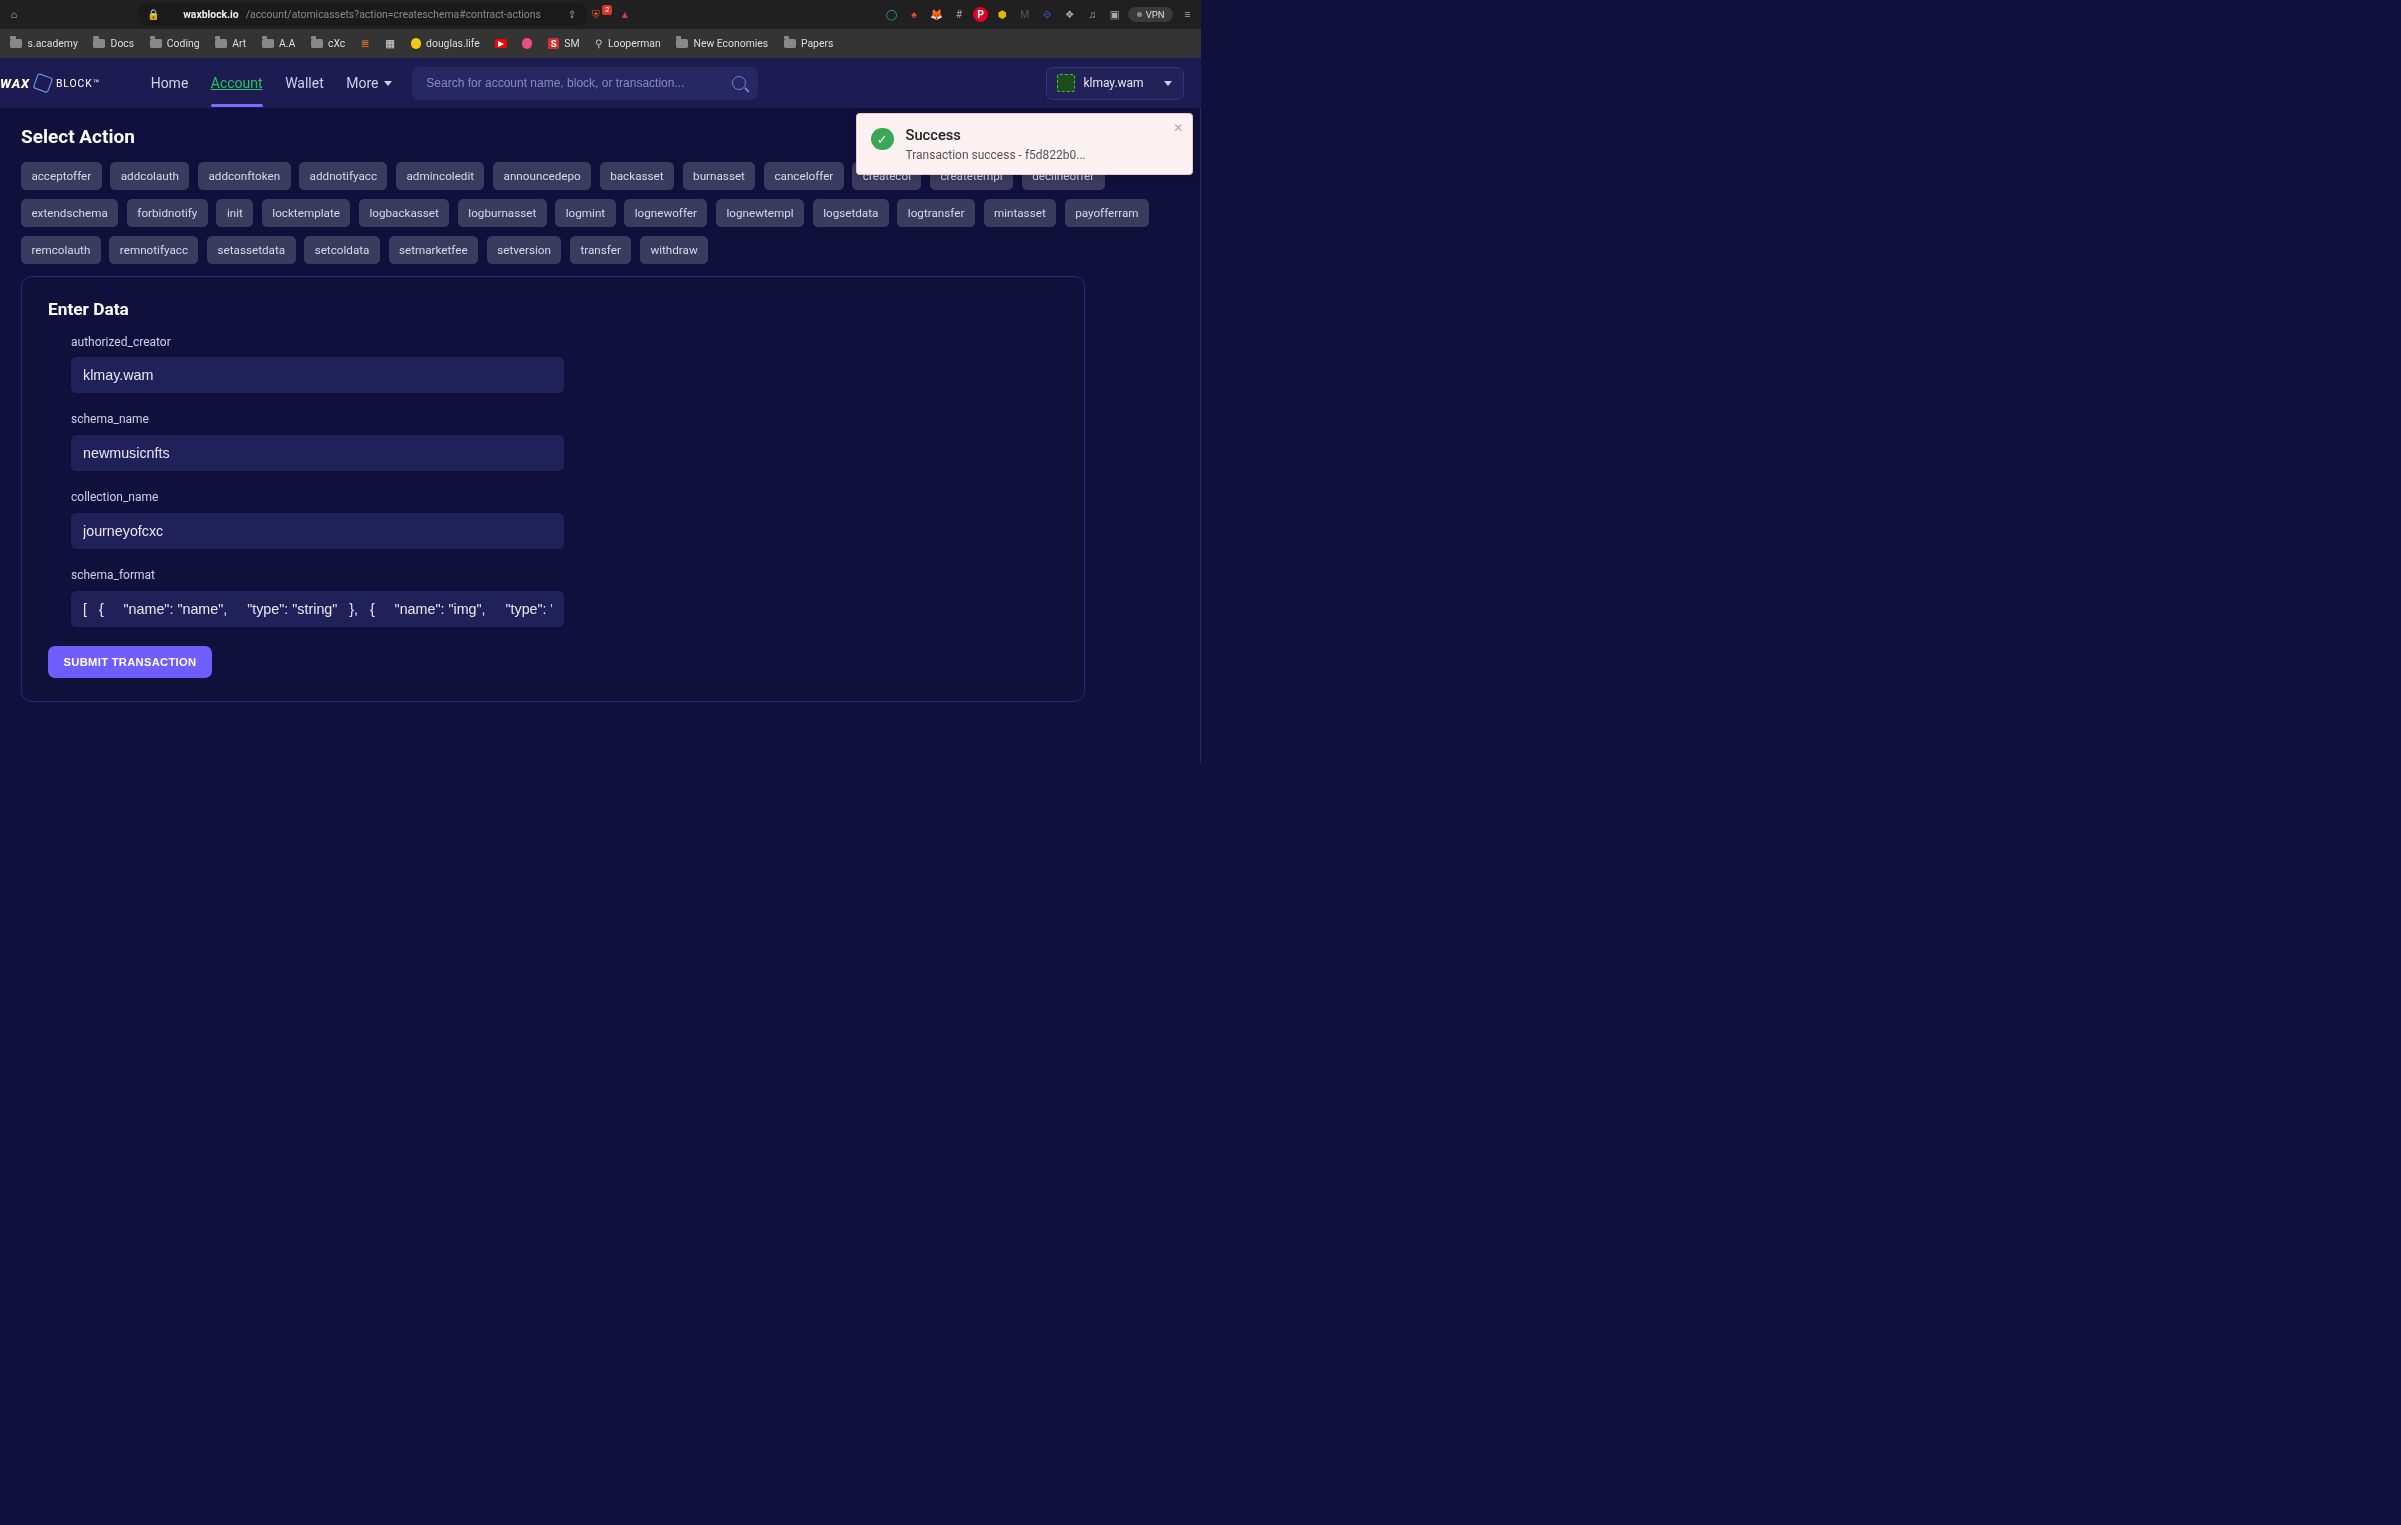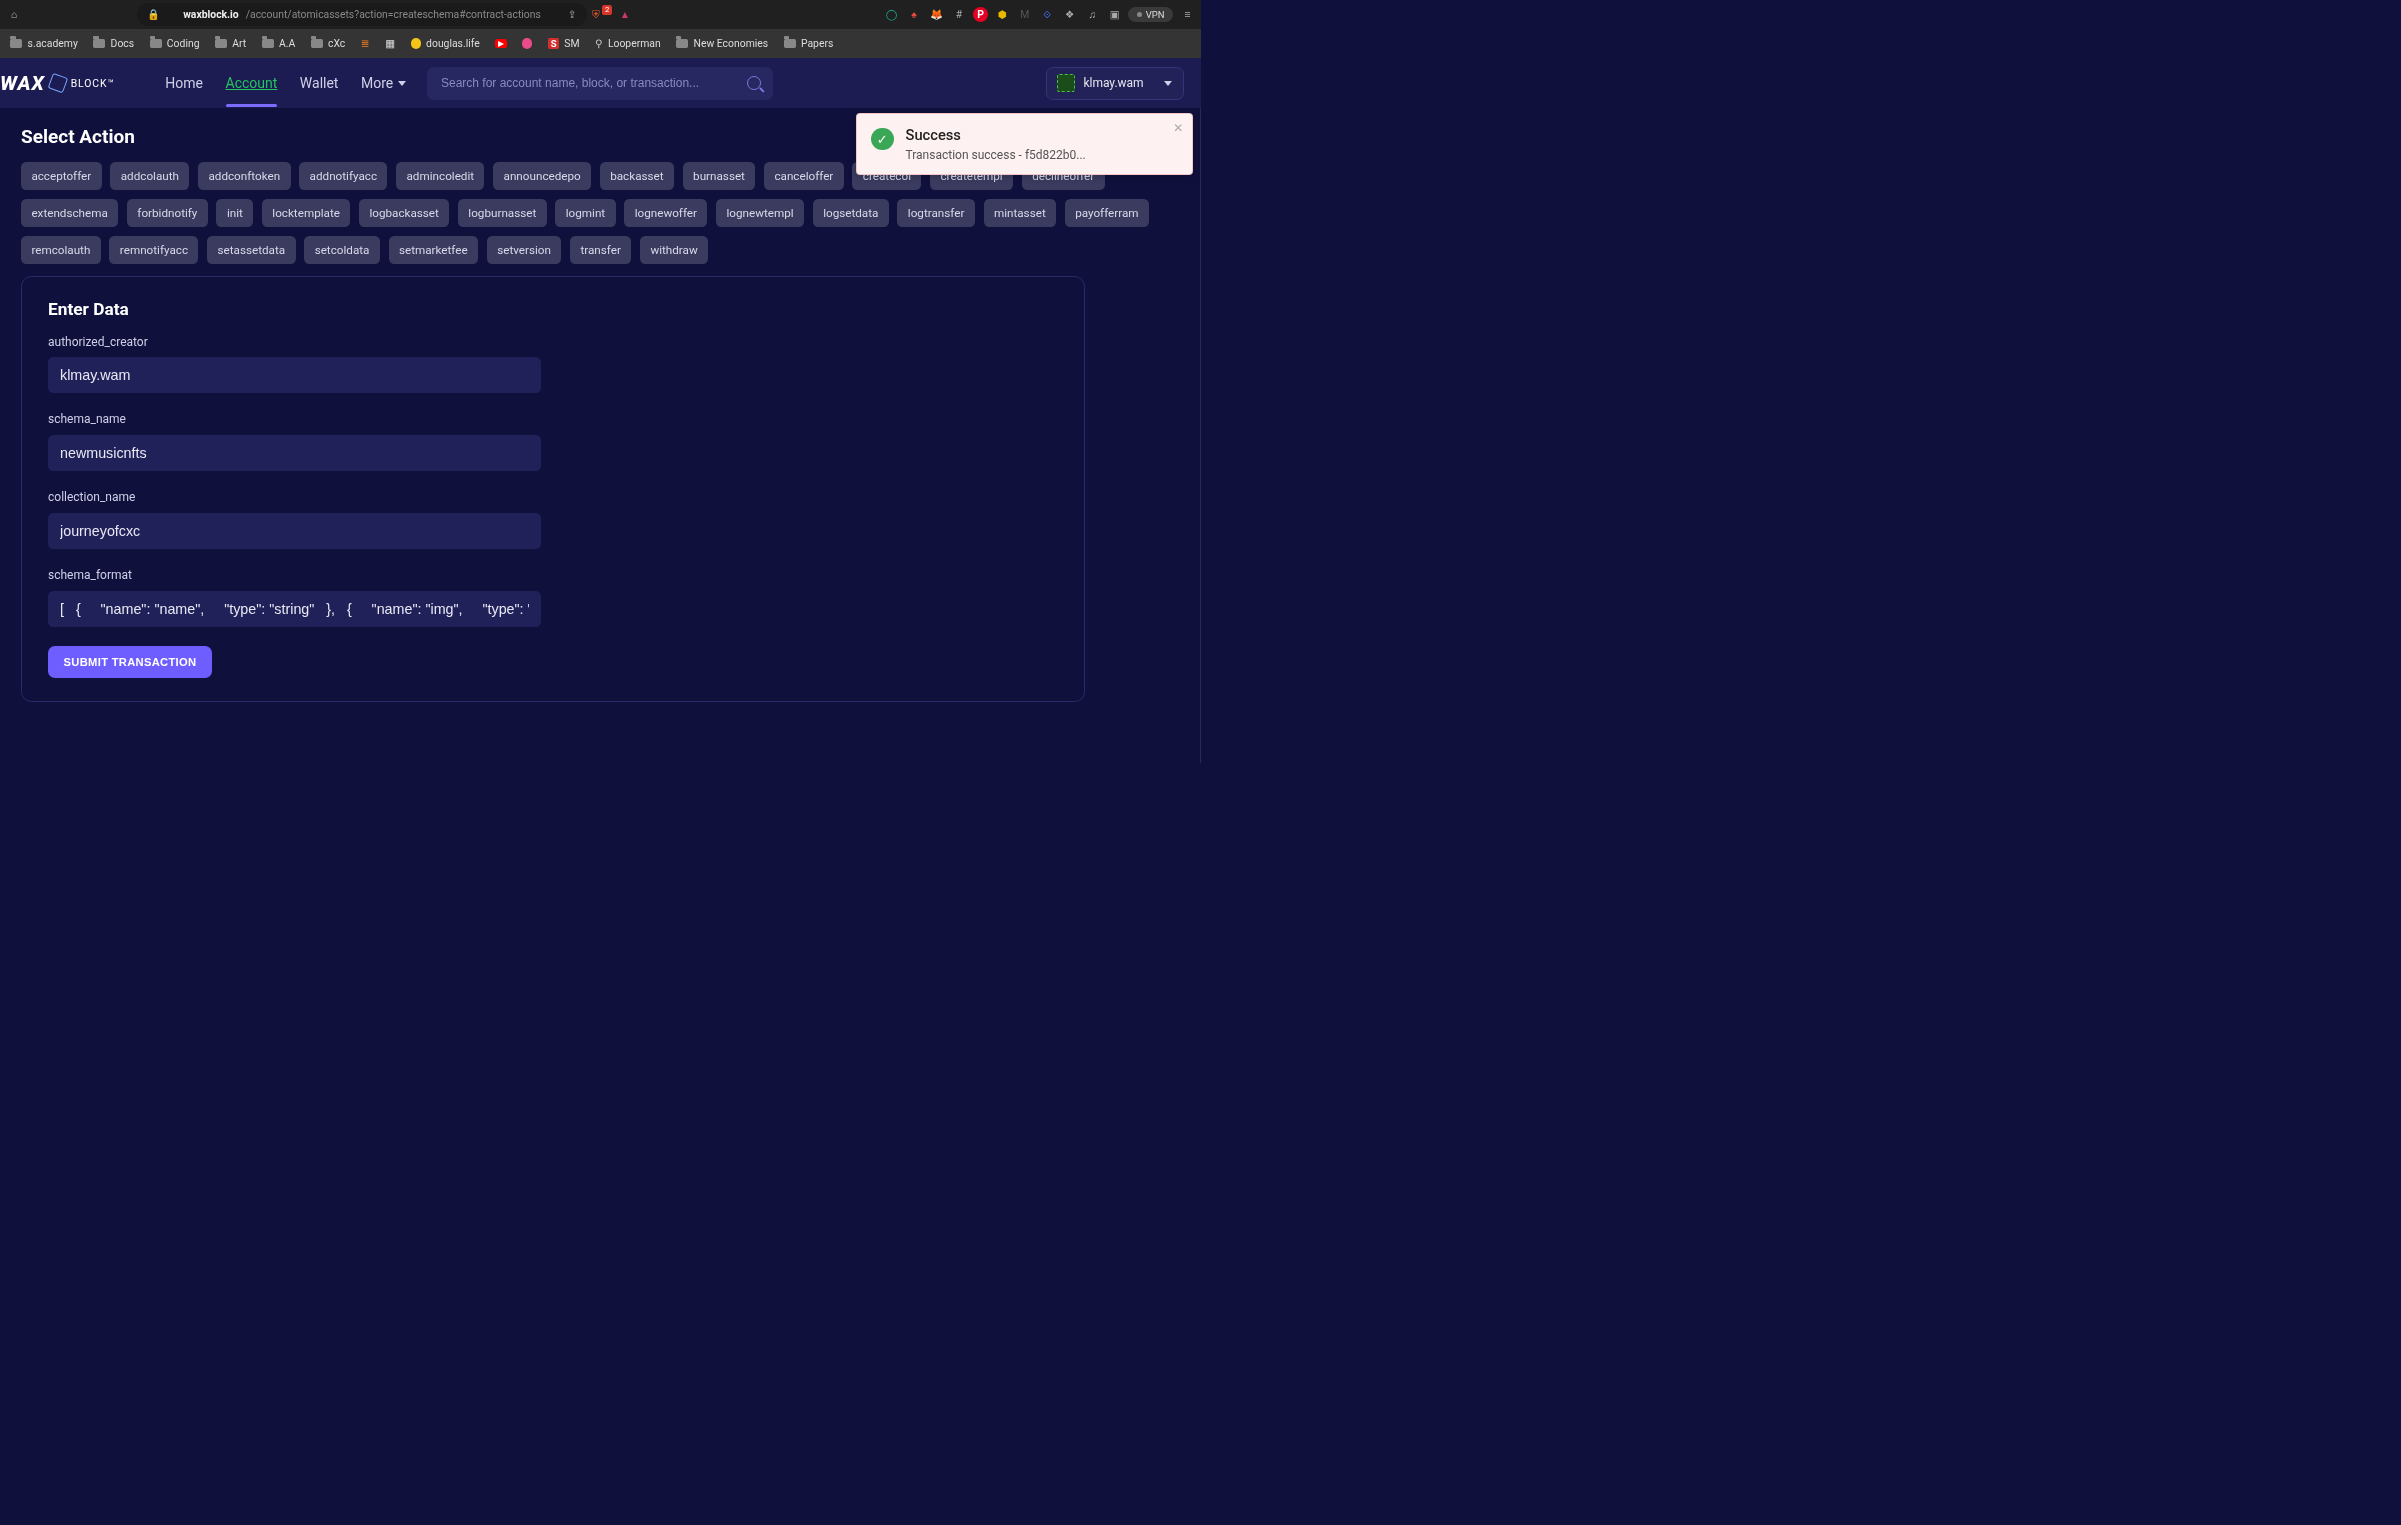--- a/index.html
+++ b/index.html
@@ -46,21 +46,21 @@
   .vpn{background:#3a3a3a;border-radius:10.4px;padding:1.7px 8.7px;font-size:9.5px;color:#ddd;display:flex;align-items:center;gap:3.5px;}
   .vpn::before{content:"";width:5.2px;height:5.2px;border-radius:50%;background:#888;display:inline-block;}
   .bm-row{background:#343434;}
   .bm{display:flex;align-items:center;gap:5.2px;padding:0 5.2px;color:#ddd;font-size:10.4px;white-space:nowrap;}
   .bm .folder{width:12px;height:9.5px;background:#888;border-radius:1.7px;position:relative;}
   .bm .folder::before{content:"";position:absolute;top:-2.6px;left:0;width:5.2px;height:2.6px;background:#888;border-radius:0.9px 0.9px 0 0;}
   .bm .dot{width:10.4px;height:10.4px;border-radius:50%;}
   
   .page-nav{background:var(--bg-nav);height:50px;display:flex;align-items:center;padding:0 0 0 0;gap:15.6px;}
   .logo{display:flex;align-items:center;gap:5.2px;font-weight:700;letter-spacing:0.9px;font-size:12px;color:#fff;padding-left:0;}
-  .logo .wax{font-style:italic;font-weight:800;font-size:20px;}
+  .logo .wax{font-style:italic;font-weight:800;font-size:13px;}
   .logo .cube{width:15.6px;height:15.6px;border:1.7px solid #7aa7ff;transform:rotate(20deg);border-radius:2.6px;}
   .nav-links{display:flex;gap:22.5px;margin-left:35px;}
   .nav-link{color:#cfcfe8;font-size:14px;padding:15.6px 0;cursor:pointer;position:relative;}
   .nav-link.active{color:#22c55e;text-decoration:underline;}
   .nav-link.active::after{content:"";position:absolute;left:0;right:0;bottom:0;height:2.6px;background:var(--accent);border-radius:1.7px;}
   .nav-link.more{display:flex;align-items:center;gap:5.2px;}
   .chev-down{width:0;height:0;border-left:4.3px solid transparent;border-right:4.3px solid transparent;border-top:5.2px solid #cfcfe8;}
   .nav-search{flex:0 0 346px;margin-left:5px;background:var(--search-bg);border-radius:7px;height:33px;display:flex;align-items:center;padding:0 12px;color:#9a9acc;}
   .nav-search input{flex:1;background:transparent;border:none;outline:none;color:#cfcfe8;font-size:12px;}
   .nav-search input::placeholder{color:#8a8abf;}
@@ -69,21 +69,21 @@
   .acct-chip{margin-left:auto;margin-right:17.3px;background:#222258;border:0.9px solid #34347a;border-radius:7px;height:33px;display:flex;align-items:center;gap:8.7px;padding:0 10.4px;color:#e5e5f0;}
   .acct-ico{width:17.3px;height:17.3px;background:#1a4d1a;border:0.9px dashed #4dbb4d;border-radius:2.6px;}
   .acct-chev{margin-left:12px;}
   
   .content{flex:1;overflow:auto;padding:17.3px 21px;position:relative;border-right:0.9px solid #2a2a55;}
   h1.section{font-size:19px;font-weight:700;margin:0 0 14px;color:#fff;}
   .chips{display:flex;flex-wrap:wrap;gap:8.7px;margin-bottom:12px;}
   .chip{background:var(--chip);color:var(--chip-text);border-radius:5.2px;padding:7px 10.4px;font-size:11.7px;cursor:pointer;white-space:nowrap;}
   .panel{border:0.9px solid var(--panel-border);border-radius:10.4px;padding:22.5px 26px;margin-top:8.7px;max-width:1064px;}
   h2.enter{font-size:17.3px;font-weight:700;margin:0 0 15.6px;color:#fff;}
-  .field{margin-bottom:19px;}
+  .field{margin-bottom:19px;margin-left:23px;}
   .field label{display:block;font-size:12px;color:#cfcfe8;margin-bottom:8.7px;}
   .field input{width:493px;max-width:100%;height:36px;background:var(--input-bg);border:none;border-radius:5.2px;padding:0 12px;color:#e8e8f5;font-size:14.3px;outline:none;}
   .submit{background:var(--accent2);color:#fff;border:none;border-radius:7px;padding:10.4px 15.6px;font-size:11.2px;font-weight:600;letter-spacing:0.3px;cursor:pointer;}
   
   .toast{position:absolute;top:5.2px;right:7px;width:337px;background:var(--toast-bg);border:0.9px solid var(--toast-border);border-radius:3.5px;padding:12px 14px;display:flex;gap:12px;color:var(--toast-text);box-shadow:0 1.7px 7px rgba(0,0,0,.2);}
   .toast .check{width:22.5px;height:22.5px;border-radius:50%;background:var(--success);display:flex;align-items:center;justify-content:center;color:#fff;font-size:13px;flex:0 0 22.5px;margin-top:1.7px;}
   .toast .ttl{font-size:14.7px;font-weight:500;color:#222;margin-bottom:3.5px;}
   .toast .msg{font-size:12px;color:#555;}
   .toast .close{position:absolute;top:7px;right:8.7px;color:#aaa;font-size:12px;cursor:pointer;}
 </style>

